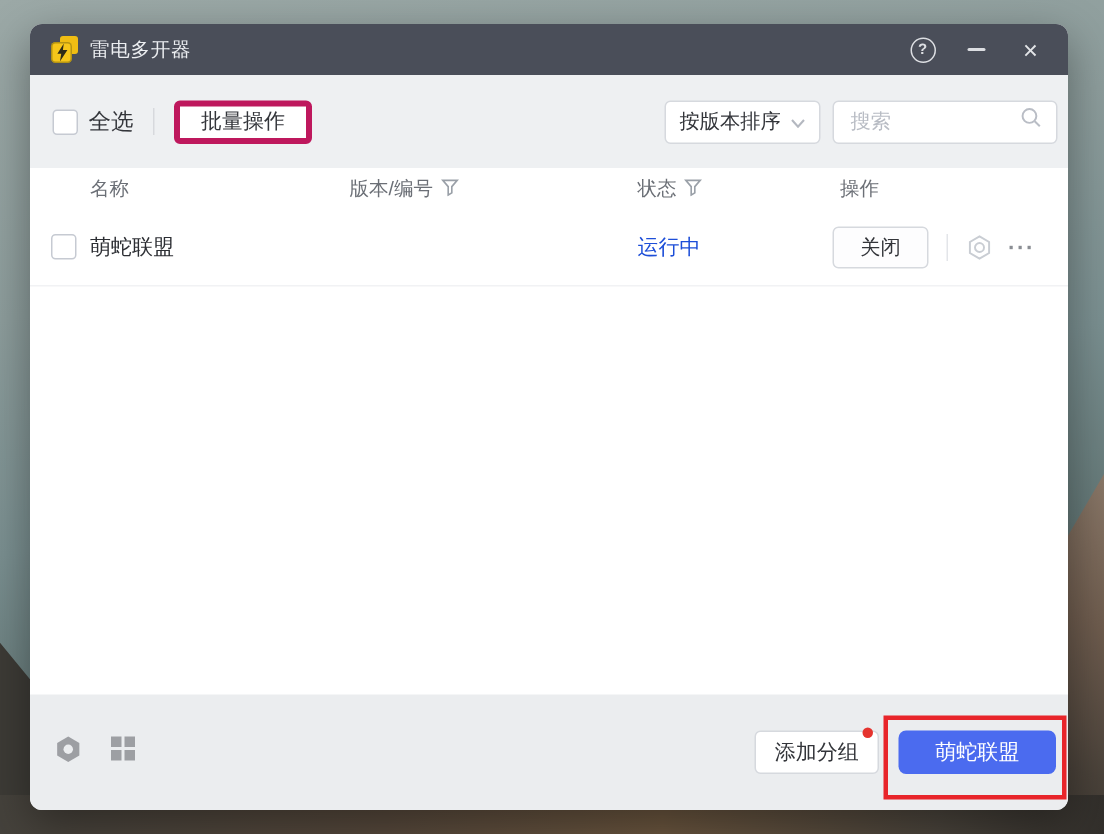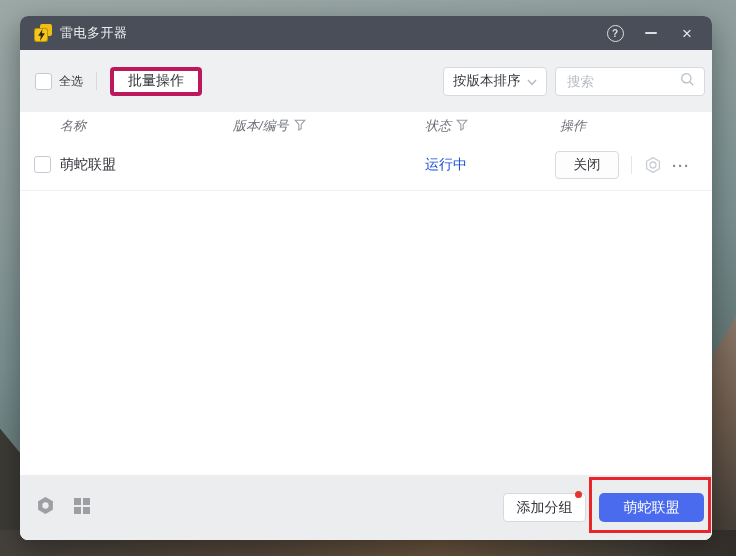--- a/index.html
+++ b/index.html
@@ -35,53 +35,53 @@
   .tb-btn{width:22px;height:22px;display:flex;align-items:center;justify-content:center;cursor:pointer;}
   .help-circle{width:15px;height:15px;border:1.4px solid #dcdee2;border-radius:50%;
     display:flex;align-items:center;justify-content:center;font-size:10px;color:#dcdee2;font-weight:bold;}
   .min-bar{width:12px;height:2px;background:#dcdee2;border-radius:1px;}
   .close-x{color:#e3e5e8;font-size:17px;line-height:1;}
 
   
   .toolbar{position:absolute;left:0;top:34px;right:0;height:62px;background:#eef0f2;
     display:flex;align-items:center;padding:0 7px 0 15px;box-sizing:border-box;}
   .checkbox{width:17px;height:17px;background:#fff;border:1px solid #c6cad2;border-radius:3px;box-sizing:border-box;}
-  .cb-label{font-size:12px;color:#33353a;margin-left:7px;}
+  .cb-label{font-size:15px;color:#33353a;margin-left:7px;}
   .v-divider{width:1px;height:18px;background:#d7d9dd;margin:0 13px;}
   .btn-plain{background:#fff;border:4px solid #be185d;border-radius:4px;height:29px;
     display:flex;align-items:center;justify-content:center;font-size:14px;color:#33353a;padding:0 14px;box-sizing:border-box;}
   .toolbar-right{margin-left:auto;display:flex;align-items:flex-start;gap:8px;}
   .dropdown{width:104px;height:29px;background:#fff;border:1px solid #d6d9de;border-radius:4px;
     display:flex;align-items:center;padding:0 9px;box-sizing:border-box;font-size:13.5px;color:#33353a;}
   .dropdown .chev{margin-left:auto;}
   .searchbox{width:150px;height:29px;background:#fff;border:1px solid #d6d9de;border-radius:4px;
     display:flex;align-items:center;padding:0 9px;box-sizing:border-box;}
   .searchbox input{border:none;outline:none;flex:1;font-size:13.5px;color:#33353a;min-width:0;
-    font-family:Liberation Sans, sans-serif;background:transparent;}
+    font-family:Liberation Serif, serif;background:transparent;}
   .searchbox input::placeholder{color:#b8bcc4;}
 
   
   .table-header{position:absolute;left:0;top:96px;right:0;height:28px;background:#fff;
-    border-bottom:1px solid #b91c1c;font-size:13px;color:#6b6f76;font-style:italic;}
+    border-bottom:1px solid #b91c1c;font-size:13px;color:#6b6f76;}
   .th{position:absolute;top:0;height:28px;display:flex;align-items:center;gap:5px;}
   .table-row{position:absolute;left:0;top:124px;right:0;height:50px;background:#fff;
     border-bottom:1px solid #f1f2f4;font-size:14px;color:#2c2e33;text-decoration:underline;}
   .td{position:absolute;top:0;height:50px;display:flex;align-items:center;}
   .row-checkbox{position:absolute;left:14px;top:16px;}
   .status-run{color:#1d4ed8;text-align:right;}
   .btn-close{position:absolute;left:535px;top:11px;width:64px;height:28px;background:#fdfdfe;
     border:1px solid #d6d9de;border-radius:4px;display:flex;align-items:center;justify-content:center;
     font-size:13.5px;color:#33353a;box-sizing:border-box;}
   .row-divider{position:absolute;left:611px;top:16px;width:1px;height:18px;background:#e3e5e9;}
   .row-gear{position:absolute;left:624px;top:16px;width:18px;height:18px;}
   .row-more{position:absolute;left:648px;top:0;width:26px;height:50px;display:flex;align-items:center;
     justify-content:center;color:#8a8d93;font-size:15px;font-weight:bold;letter-spacing:1px;}
 
   
-  .footer{position:absolute;left:0;right:0;bottom:0;height:65px;background:#ebedef;
+  .footer{position:absolute;left:0;right:0;bottom:0;height:77px;background:#ebedef;
     display:flex;align-items:center;padding:0 8px 0 16px;box-sizing:border-box;}
   .footer-icons{display:flex;align-items:center;gap:18px;}
   .footer-right{margin-left:auto;display:flex;align-items:center;gap:13px;}
   .btn-group{position:relative;width:83px;height:29px;background:#fff;border:1px solid #d6d9de;border-radius:4px;
     display:flex;align-items:center;justify-content:center;font-size:14px;color:#33353a;box-sizing:border-box;}
   .red-dot{position:absolute;right:3px;top:-3px;width:7px;height:7px;border-radius:50%;background:#e5332e;}
   .btn-primary{width:105px;height:29px;border-radius:5px;background:#4b6bef;color:#fff;font-size:14px;
     display:flex;align-items:center;justify-content:center;box-sizing:border-box;}
 
   

